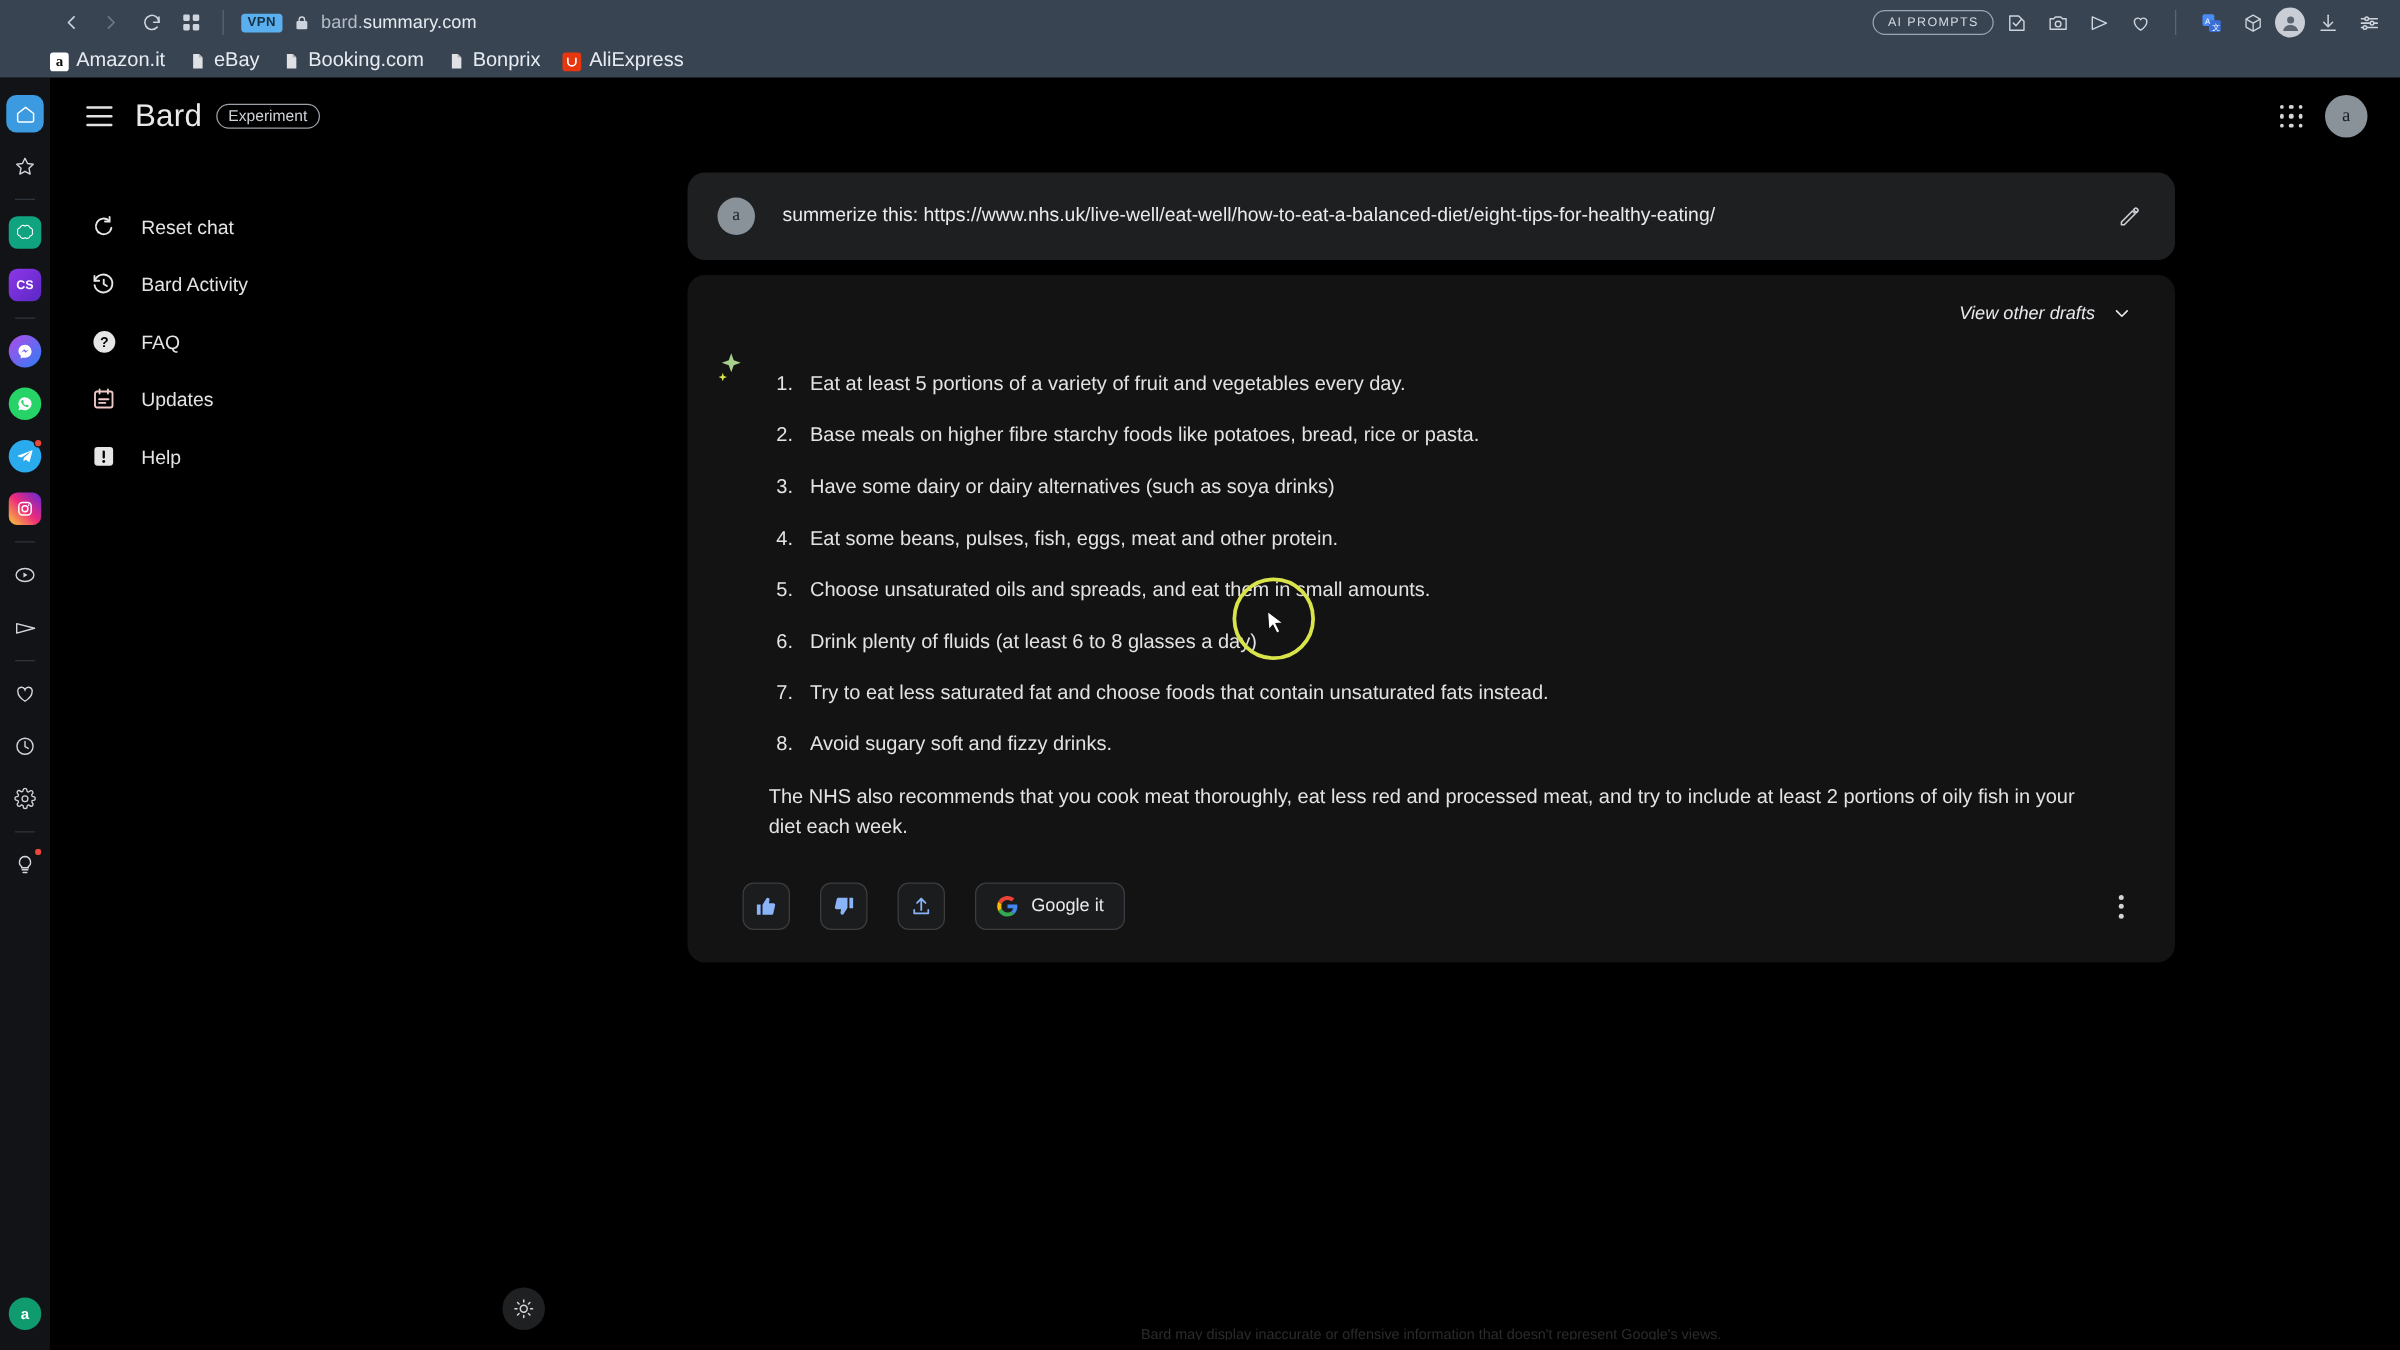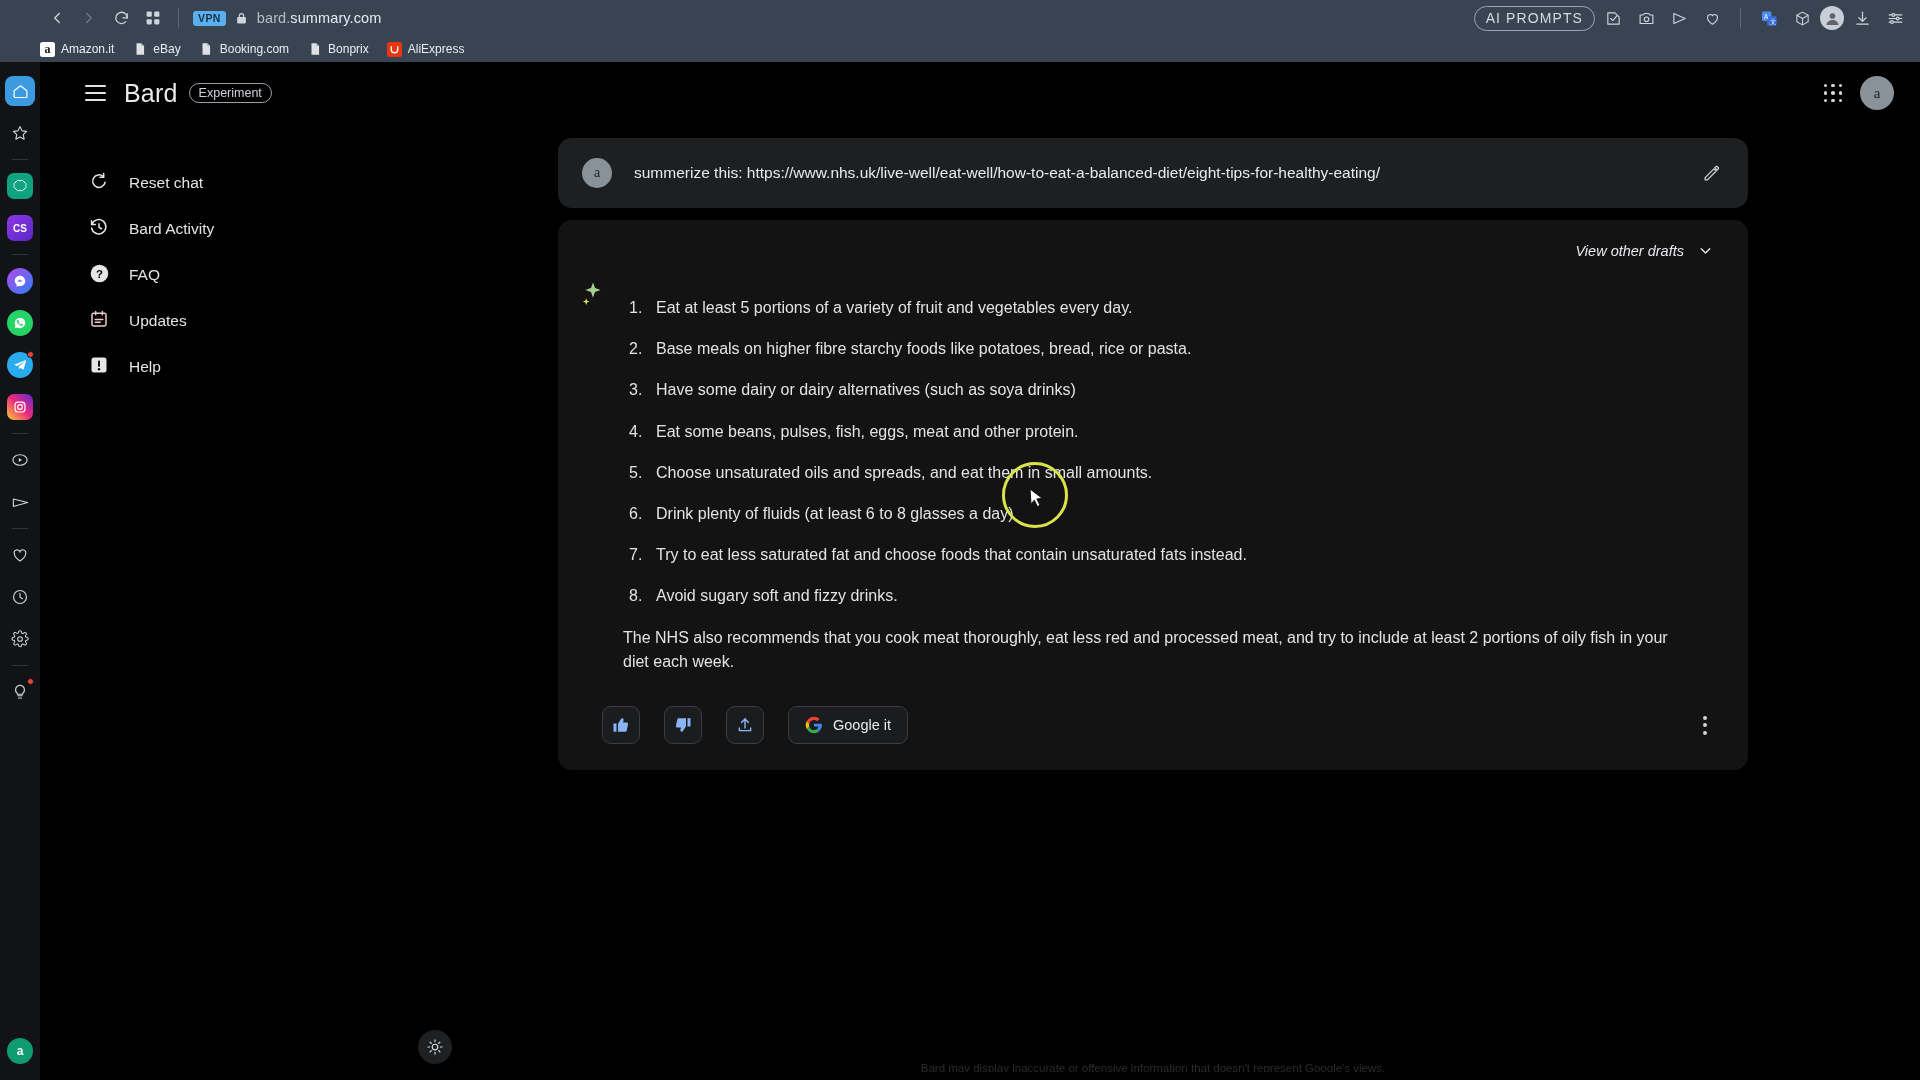--- a/index.html
+++ b/index.html
@@ -29,38 +29,38 @@
   .vsep { width: 1px; height: 20px; background: #5a6575; margin: 0 10px; flex:0 0 1px; }
   .addr-wrap { display: flex; align-items: center; gap: 9px; margin-left: 4px; flex: 1 1 auto; }
   .vpn-pill {
     background: #5ab0ef; color: #15303f; font-size: 10.5px; font-weight: bold;
     letter-spacing: .4px; padding: 1.5px 5px; border-radius: 3px;
   }
   .addr-text { color: #e5eaf0; font-size: 14.5px; letter-spacing: .1px; }
   .addr-text .dimpart { color: #b4bdc8; }
   .top-right { display: flex; align-items: center; gap: 3px; margin-left: auto; }
   .ai-pill {
-    border: 1.4px solid #9aa6b4; color: #d3dae2; font-size: 14px;
+    border: 1.4px solid #9aa6b4; color: #d3dae2; font-size: 10px;
     letter-spacing: 1.1px; padding: 3.5px 11px; border-radius: 14px; white-space: nowrap;
   }
   .avatar-chrome {
     width: 24px; height: 24px; border-radius: 50%; background: #c9ced6;
     display: flex; align-items: center; justify-content: center;
   }
 
   
   .bookmark-bar {
     height: 26px; flex: 0 0 26px;
     background: #394452;
     display: flex; align-items: center;
     padding-left: 40px; gap: 18px;
     position: relative; z-index: 5;
   }
   .bm { display: flex; align-items: center; gap: 6px; }
-  .bm-label { color: #e7ecf2; font-size: 12px; white-space: nowrap; }
+  .bm-label { color: #e7ecf2; font-size: 16px; white-space: nowrap; }
   .bm-ico { width: 15px; height: 15px; border-radius: 2.5px; display:flex; align-items:center; justify-content:center; flex:0 0 15px; }
   .ico-amazon { background: #fff; color: #111; font-weight: bold; font-size: 12px; font-family: "Liberation Serif", serif; }
   .ico-page { background: transparent; }
   .ico-ali { background: #e8360f; }
 
   
   .below { flex: 1 1 auto; display: flex; min-height: 0; }
 
   
   .rail {
@@ -85,21 +85,21 @@
   .sq { width: 26px; height: 26px; border-radius: 7px; display:flex; align-items:center; justify-content:center; font-size: 11px; font-weight: bold; color:#fff; }
   .g-chatgpt { background: #10a37f; }
   .g-cs { background: linear-gradient(135deg,#8d37e8,#5b27c4); font-size:10px; }
   .g-msgr { background: linear-gradient(135deg,#b14be8,#2e7ef7); border-radius:50%; }
   .g-wa { background: #25d366; border-radius:50%; }
   .g-tg { background: #2aabee; border-radius:50%; }
   .g-ig { background: linear-gradient(45deg,#f9ce34,#ee2a7b,#6228d7); border-radius:7px; }
   .g-a { background: #0f9b6e; border-radius:50%; font-size:12px; }
 
   
-  .app { flex: 1 1 auto; background: #000; display: flex; flex-direction: column; min-width: 0; position: relative; padding-left: 16px; }
+  .app { flex: 1 1 auto; background: #000; display: flex; flex-direction: column; min-width: 0; position: relative; }
   .app-header {
     height: 62px; flex: 0 0 62px;
     display: flex; align-items: center; padding: 0 26px 0 18px;
   }
   .hamburger { width: 42px; height: 42px; display:flex; align-items:center; justify-content:center; flex:0 0 42px; }
   .ham-bars { width: 21px; display:flex; flex-direction:column; gap:5px; }
   .ham-bars i { display:block; height:2px; background:#e3e3e3; border-radius:2px; }
   .brand { color: #e9e9e9; font-size: 25px; margin-left: 8px; letter-spacing: .2px; font-weight: 400; }
   .exp-chip {
     border: 1px solid #9aa0a6; color: #cfd3d8; font-size: 12.5px;

